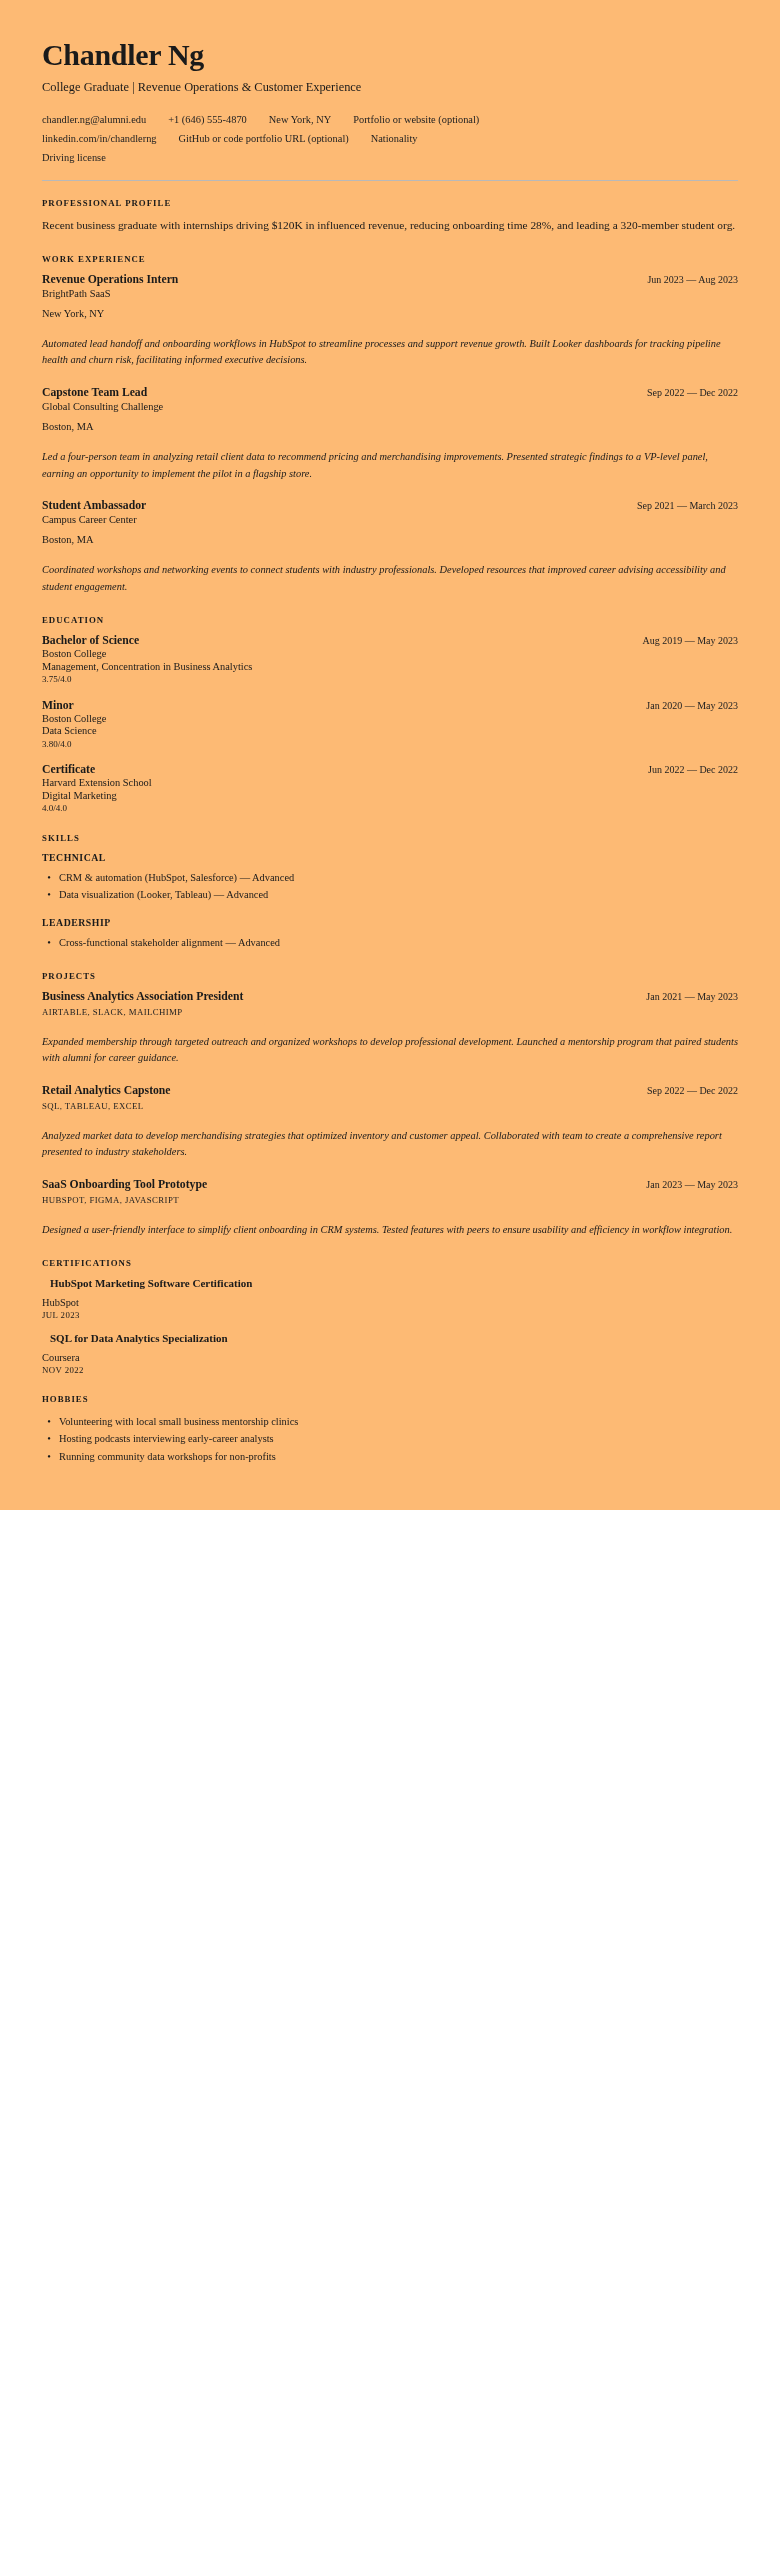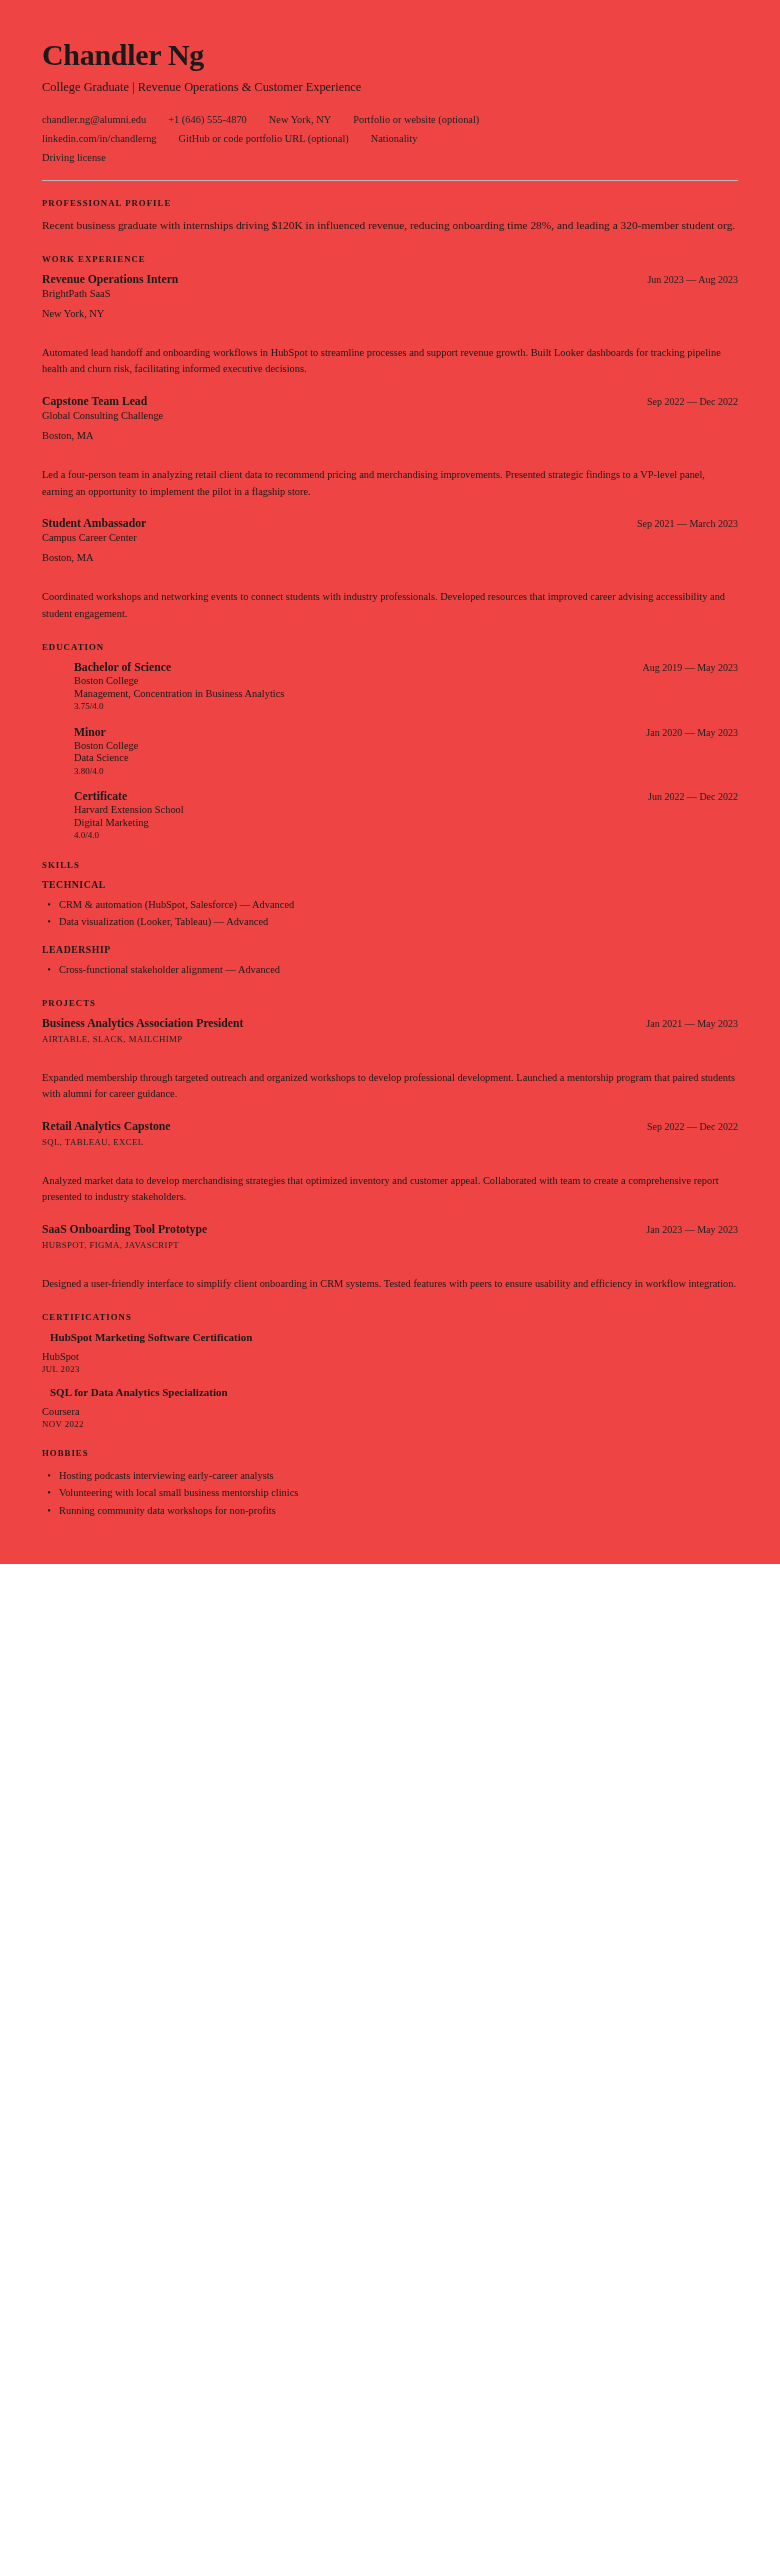--- a/index.html
+++ b/index.html
@@ -9,21 +9,21 @@
   }
   body {
     font-family: "Liberation Serif", serif;
     color: #1a1a1a;
     width: 780px;
   }
   .page {
     width: 780px;
     box-sizing: border-box;
     padding: 39px 42px 26px 42px;
-    background: #ef4444;
+    background: #fdba74;
   }
   .name {
     font-family: "Liberation Serif", serif;
     font-size: 30px;
     font-weight: bold;
     letter-spacing: -0.3px;
     margin: 0 0 9px 0;
     line-height: 1.05;
   }
   .headline {
@@ -89,33 +89,34 @@
     font-size: 10.4px;
     margin: 2px 0 0 0;
   }
   .entry-loc {
     font-size: 10.4px;
     margin: 9px 0 0 0;
   }
   .entry-desc {
     font-size: 10.4px;
     line-height: 1.6;
-    margin: 26px 0 0 0;
+    margin: 17px 0 0 0;
+    font-style: italic;
   }
   .entry-meta {
     font-size: 8.8px;
     letter-spacing: 0.4px;
     margin: 3.9px 0 0 0;
     color: #222;
   }
   .entry-gpa {
     font-size: 9px;
     margin: 2.6px 0 0 0;
   }
-  .edu-entry { margin-bottom: 14.3px; margin-left: 32px; }
+  .edu-entry { margin-bottom: 14.3px; }
   .edu-entry .entry-sub { margin-top: 1.3px; }
   .edu-entry .entry-field { font-size: 10.4px; margin: 1.3px 0 0 0; }
   .sub-head {
     font-size: 9.8px;
     font-weight: bold;
     letter-spacing: 0.5px;
     text-transform: uppercase;
     margin: 0 0 6.5px 0;
   }
   ul.bullets {
@@ -302,20 +303,20 @@
     <div class="cert-entry">
       <div class="cert-title">SQL for Data Analytics Specialization</div>
       <div class="cert-org">Coursera</div>
       <div class="cert-date">NOV 2022</div>
     </div>
   </div>
 
   <div class="section">
     <div class="section-title">Hobbies</div>
     <ul class="bullets">
+      <li>Volunteering with local small business mentorship clinics</li>
       <li>Hosting podcasts interviewing early-career analysts</li>
-      <li>Volunteering with local small business mentorship clinics</li>
       <li>Running community data workshops for non-profits</li>
     </ul>
   </div>
 
 </div>
 
 
 </body></html>

